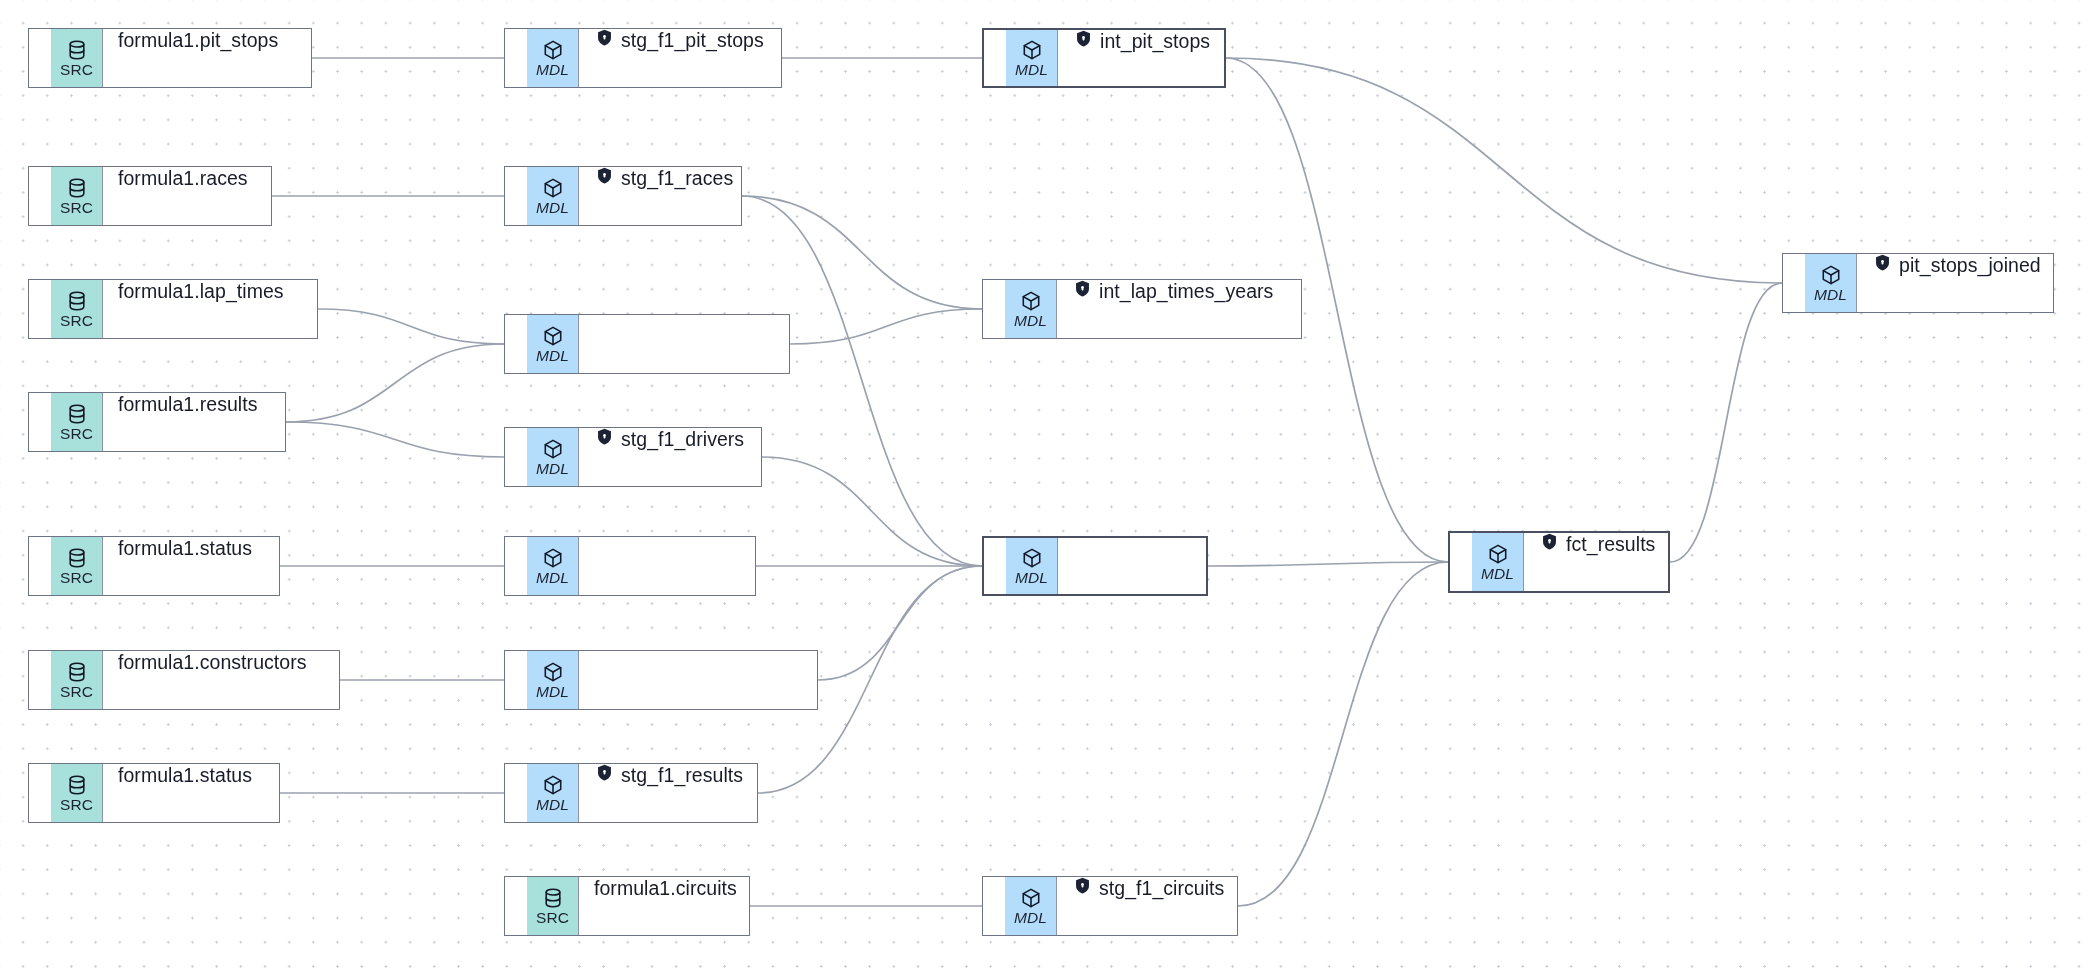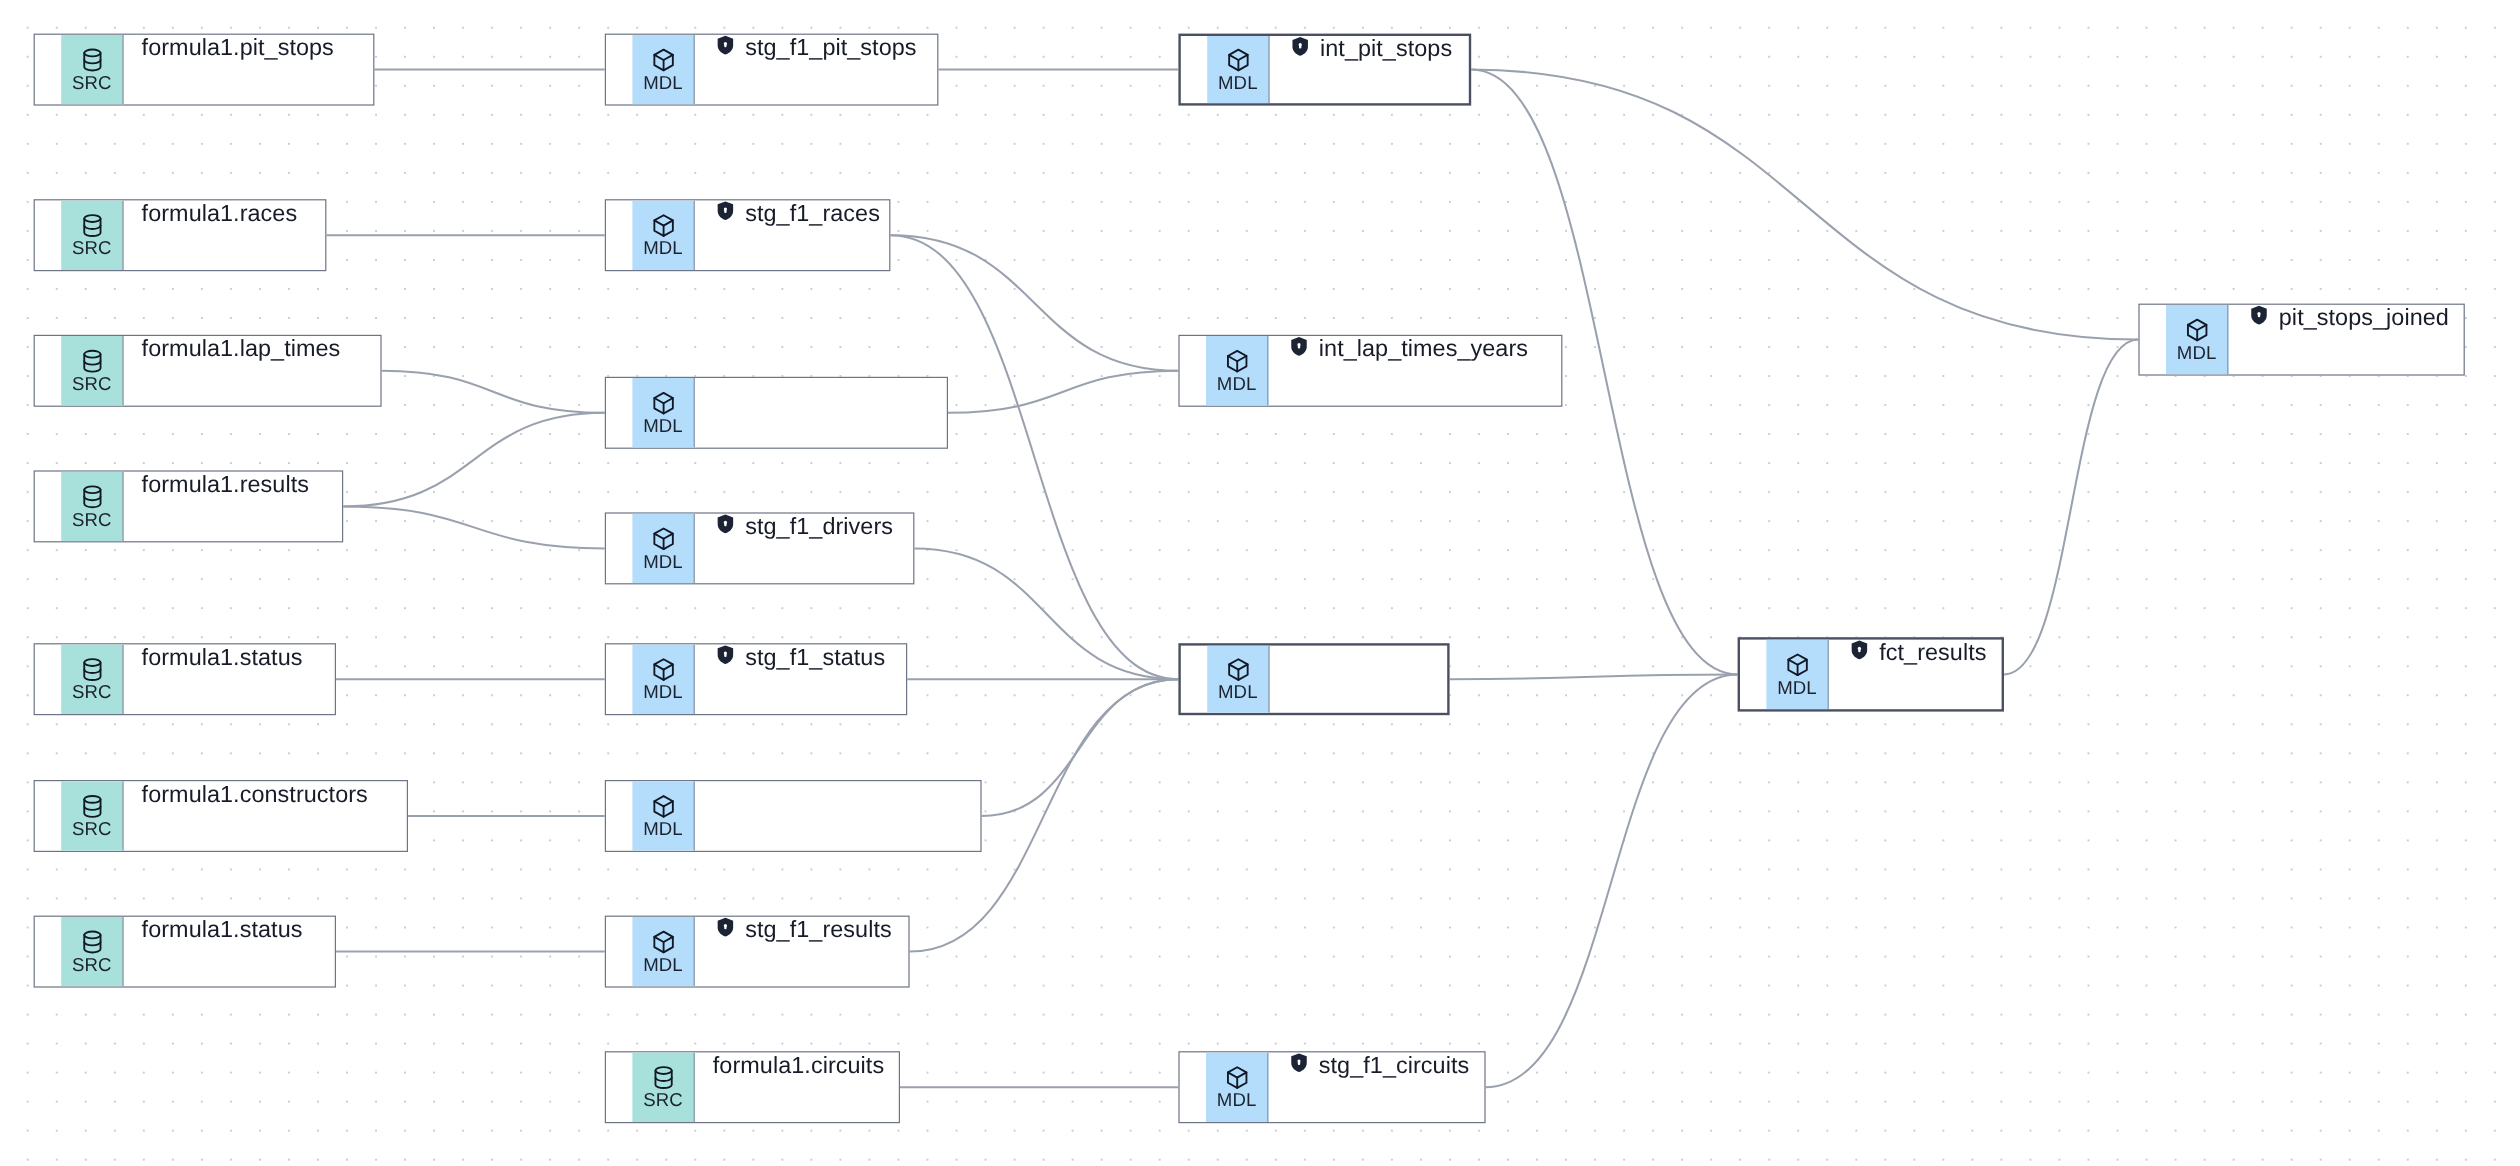--- a/index.html
+++ b/index.html
@@ -51,21 +51,21 @@
     width: 52px;
     display: flex;
     flex-direction: column;
     align-items: center;
     justify-content: center;
     gap: 1px;
     border-right: 1.4px solid #8e94a3;
     box-sizing: border-box;
   }
   .badge.src { background: #a8e0dc; }
-  .badge.mdl { background: #b3ddfa; }
+  .badge.mdl { background: #b3ddfa; font-style: italic; }
   .badge .glyph {
     width: 22px;
     height: 22px;
     display: block;
   }
   .badge .code {
     font-size: 15.5px;
     line-height: 1;
     color: #1c2230;
     letter-spacing: 0.1px;
@@ -300,28 +300,20 @@
   </div>
       <div class="node" style="left: 504px; top: 536px; width: 252px; height: 60px;">
     <div class="badge mdl">
       <span class="glyph"><svg viewBox="0 0 24 24" width="22" height="22" fill="none" stroke="#111827" stroke-width="1.7" stroke-linecap="round" stroke-linejoin="round">
               <path d="M12 2.6 20.4 7.3v9.4L12 21.4 3.6 16.7V7.3z"></path>
               <path d="M3.6 7.3 12 12l8.4-4.7"></path>
               <path d="M12 12v9.4"></path>
             </svg></span>
       <span class="code">MDL</span>
     </div>
-    <div class="body">
-      <span class="shield"><svg viewBox="0 0 20 22" width="15" height="17">
-              <path d="M10 .8 18.6 4v7.2c0 5.1-3.6 8.7-8.6 10.3C5 19.9 1.4 16.3 1.4 11.2V4z" fill="#1b2334"></path>
-              <rect x="8.7" y="9.2" width="2.6" height="4.4" rx="1.1" fill="#ffffff"></rect>
-              <circle cx="10" cy="9.3" r="1.75" fill="#ffffff"></circle>
-            </svg></span>
-      <span class="label">stg_f1_status</span>
-    </div>
   </div>
       <div class="node" style="left: 504px; top: 650px; width: 314px; height: 60px;">
     <div class="badge mdl">
       <span class="glyph"><svg viewBox="0 0 24 24" width="22" height="22" fill="none" stroke="#111827" stroke-width="1.7" stroke-linecap="round" stroke-linejoin="round">
               <path d="M12 2.6 20.4 7.3v9.4L12 21.4 3.6 16.7V7.3z"></path>
               <path d="M3.6 7.3 12 12l8.4-4.7"></path>
               <path d="M12 12v9.4"></path>
             </svg></span>
       <span class="code">MDL</span>
     </div>

